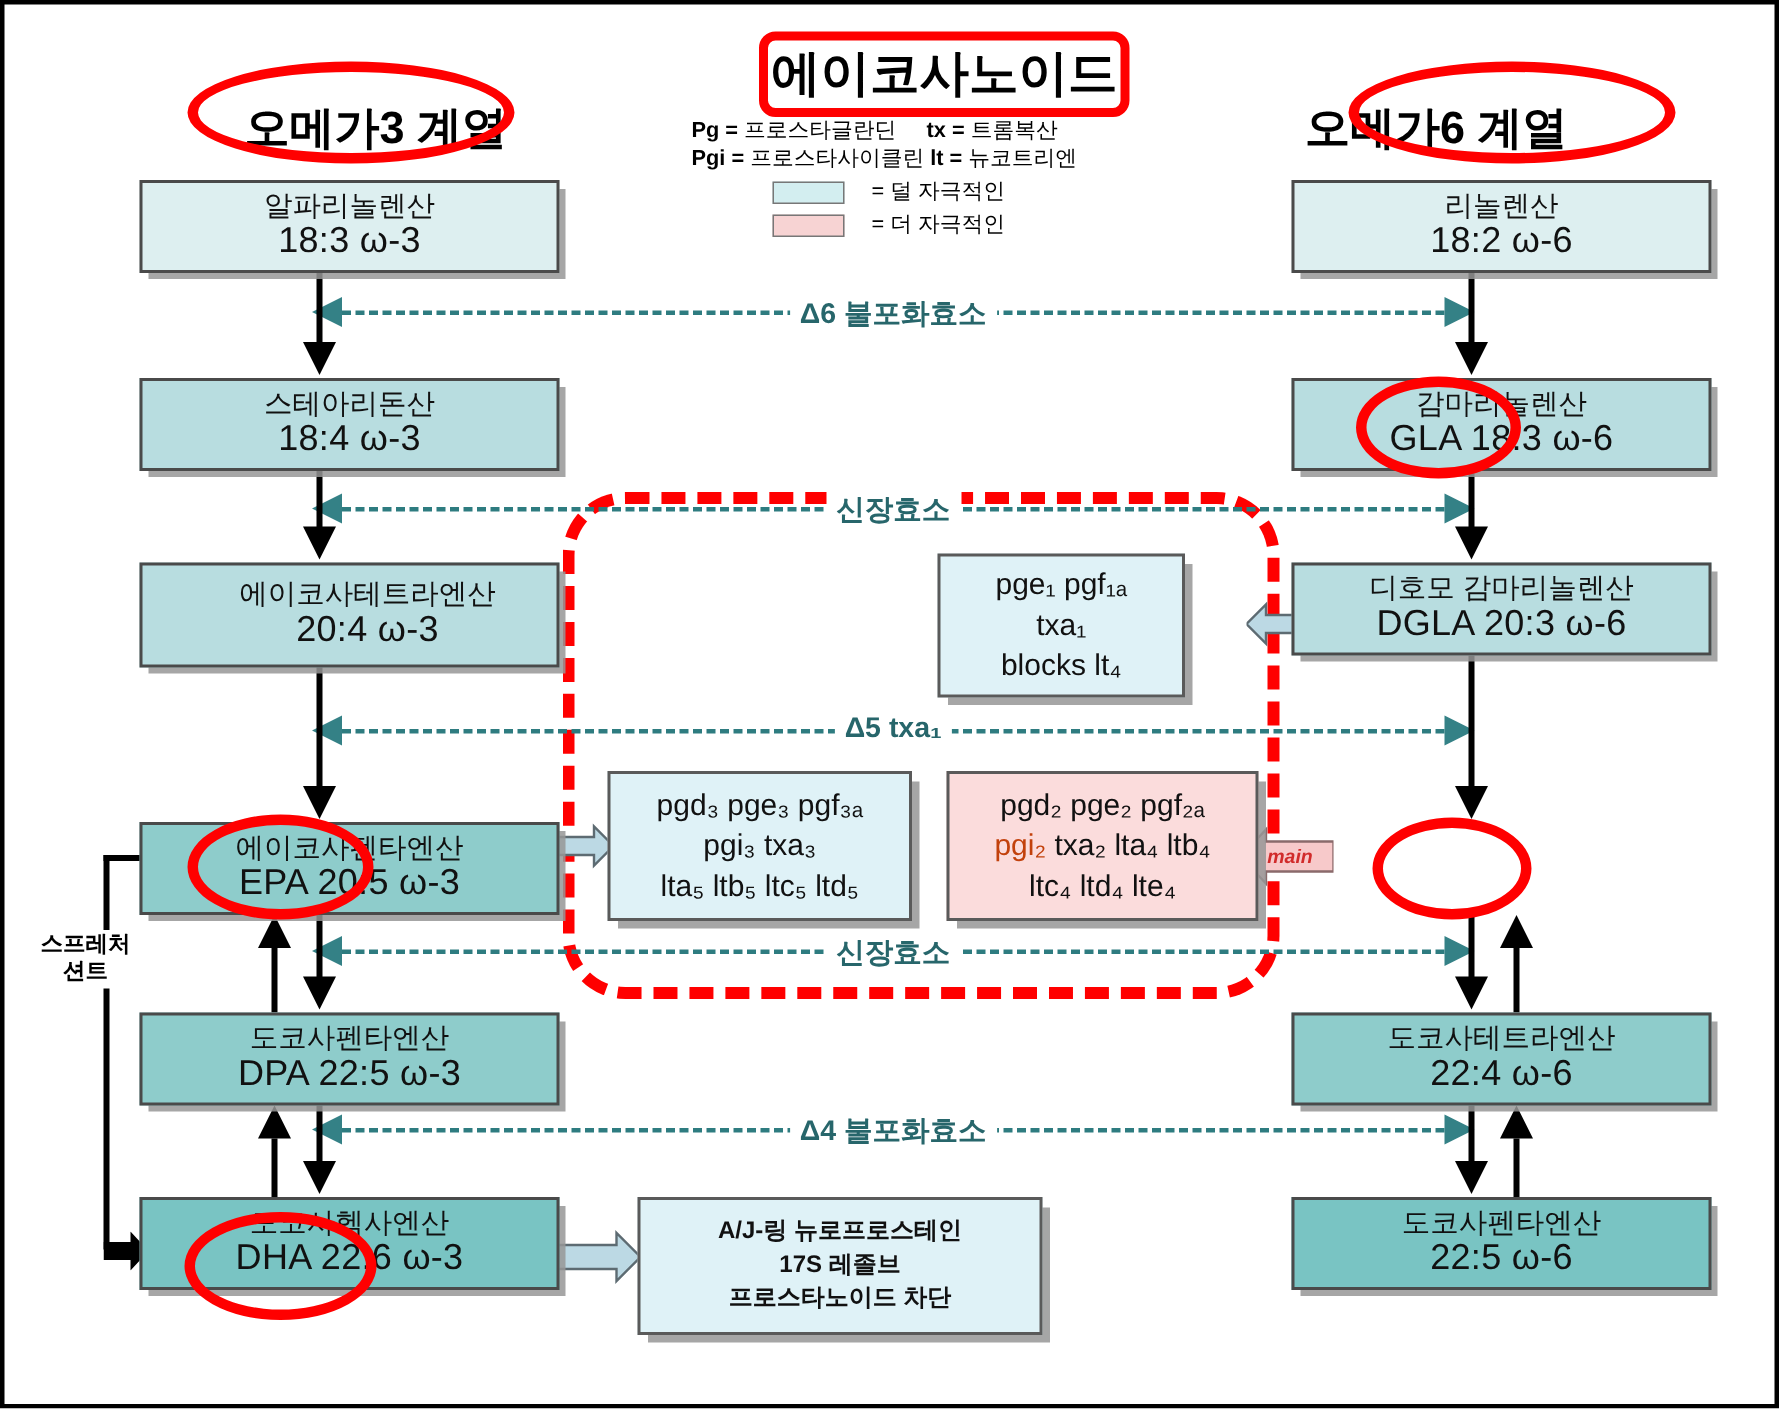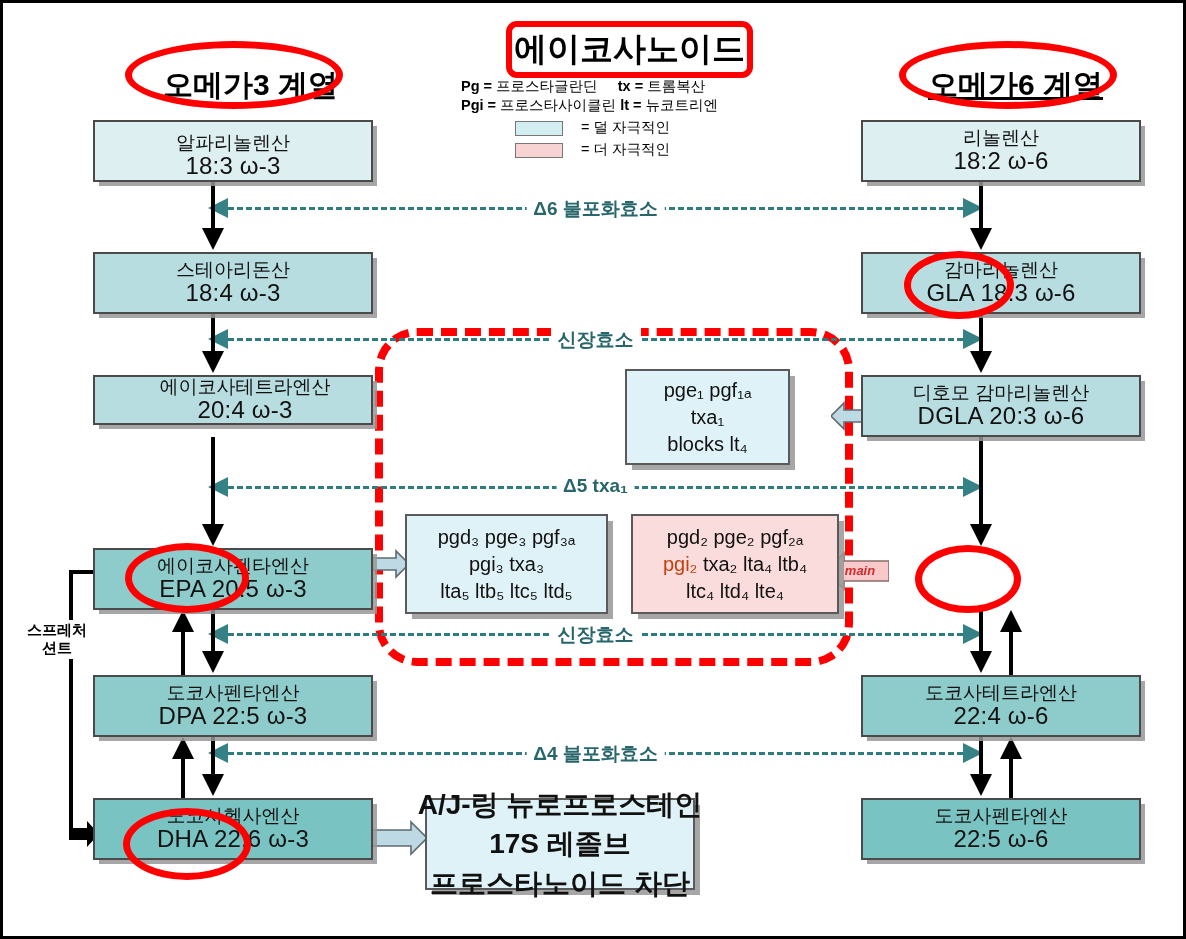--- a/index.html
+++ b/index.html
@@ -52,21 +52,21 @@
     font-size: 20px;
     line-height: 1.35;
     color: #111;
     box-shadow: 6px 6px 0 -1px rgba(150,150,150,0.85);
     z-index: 7;
     white-space: nowrap;
   }
   .prod.pink { background: #fbdcdc; }
   .prod .teal { color: #c2410c; }
 
-  .prod.korean { font-weight: bold; font-size: 28px; line-height: 1.4; text-align: right; }
+  .prod.korean { font-weight: bold; font-size: 16px; line-height: 1.4; text-align: right; }
 
   
   .colhead {
     position: absolute;
     font-size: 30px; font-weight: bold; color: #000;
     white-space: nowrap;
     z-index: 8;
   }
   .ellipse {
     position: absolute;
@@ -183,34 +183,34 @@
 
   <div class="swatch s1" style="left:512px; top:118px;"></div>
   <div class="legline" style="left:578px; top:115px;">= 덜 자극적인</div>
 
   <div class="swatch s2" style="left:512px; top:140px;"></div>
   <div class="legline" style="left:578px; top:137px;">= 더 자극적인</div>
 
   <div class="colhead" style="left:160px; top:62px;">오메가3 계열</div>
   <div class="ellipse" style="left:122px; top:38px; width:218px; height:68px;"></div>
 
-  <div class="colhead" style="left:925px; top:62px;text-decoration:underline;">오메가6 계열</div>
+  <div class="colhead" style="left:867px; top:62px;">오메가6 계열</div>
   <div class="ellipse" style="left:896px; top:38px; width:218px; height:68px;"></div>
 
   <div id="red-region" style="left:372px; top:325px; width:478px; height:338px;"></div>
 
-  <div class="node light" style="left:90px; top:117px; width:280px; height:62px;justify-content:flex-end;">
+  <div class="node light" style="left:90px; top:117px; width:280px; height:62px;">
     <span class="l1">알파리놀렌산</span>
     <span class="l2">18:3 ω-3</span>
   </div>
   <div class="node mid" style="left:90px; top:249px; width:280px; height:62px;">
     <span class="l1">스테아리돈산</span>
     <span class="l2">18:4 ω-3</span>
   </div>
-  <div class="node mid" style="left:90px; top:372px; width:280px; height:50px;padding-left:24px;">
+  <div class="node mid" style="left:90px; top:372px; width:280px; height:70px;padding-left:24px;">
     <span class="l1">에이코사테트라엔산</span>
     <span class="l2">20:4 ω-3</span>
   </div>
   <div class="node dark" style="left:90px; top:545px; width:280px; height:62px;">
     <span class="l1">에이코사펜타엔산</span>
     <span class="l2">EPA   20:5 ω-3</span>
   </div>
   <div class="ellipse" style="left:122px; top:540px; width:124px; height:70px;"></div>
 
   <div class="node dark" style="left:90px; top:672px; width:280px; height:62px;">

